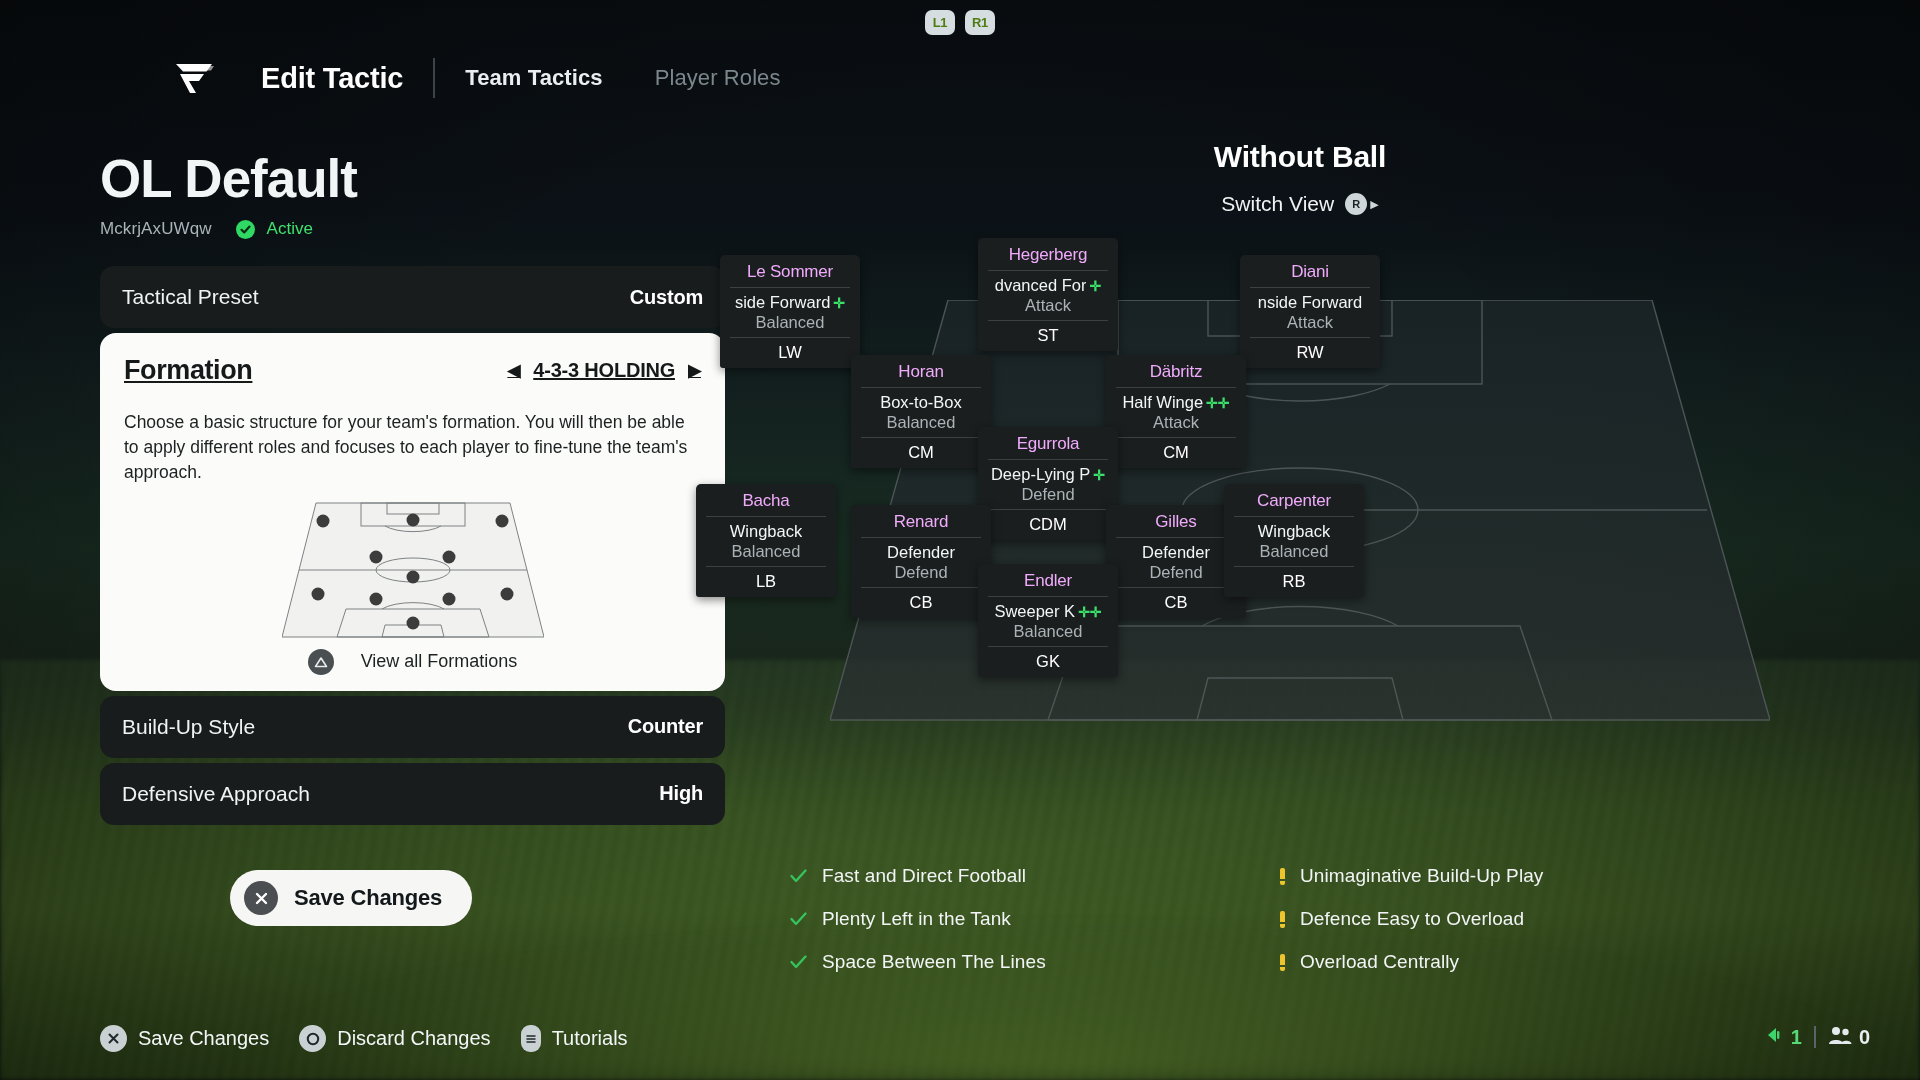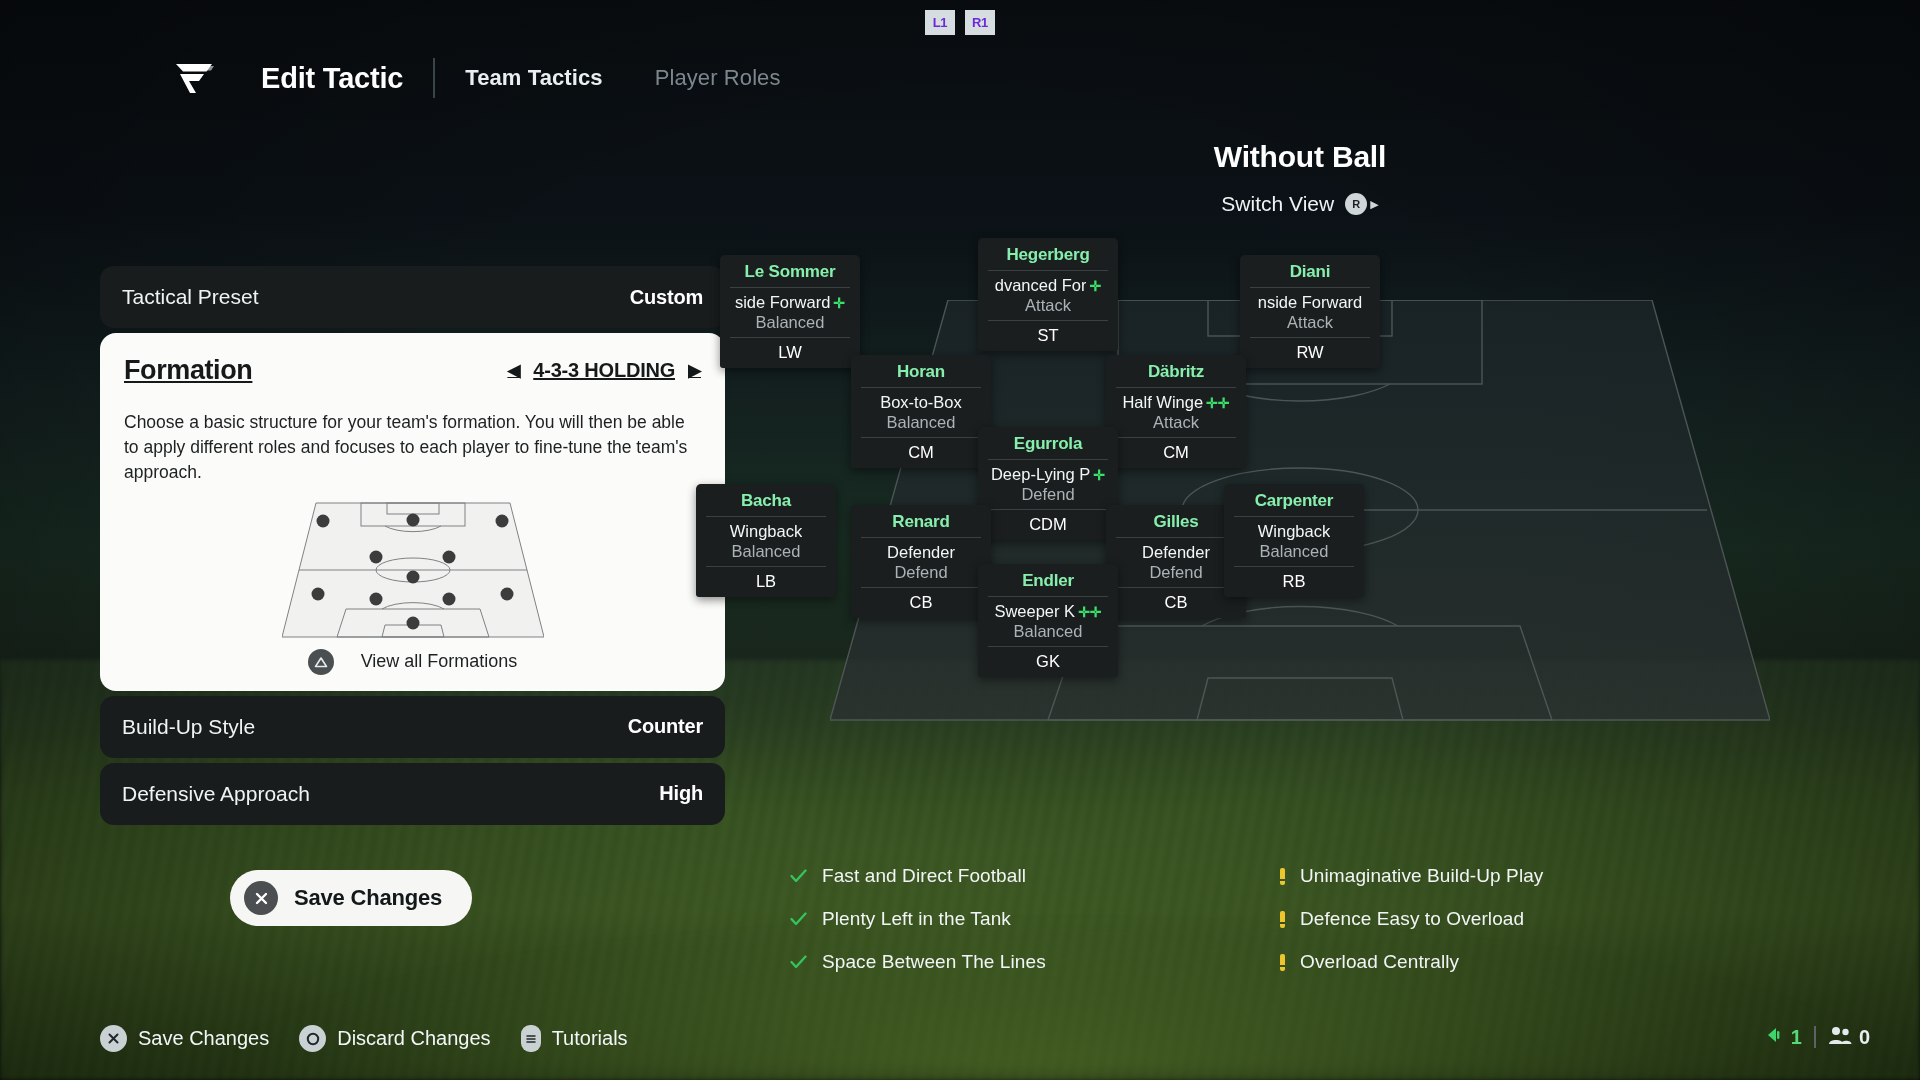--- a/index.html
+++ b/index.html
@@ -35,22 +35,22 @@
   .bg-vign {
     position:absolute; inset:0;
     background: radial-gradient(ellipse 1400px 900px at 50% 45%, rgba(0,0,0,0) 40%, rgba(0,0,0,0.45) 100%);
   }
 
   .layer { position:absolute; inset:0; z-index:2; }
 
   
   .bumpers { position:absolute; left:0; right:0; top:10px; display:flex; justify-content:center; gap:10px; }
   .bumper {
-    width:30px; height:25px; border-radius:0;
-    background:#d6dde0; color:#6d28d9;
+    width:30px; height:25px; border-radius:7px;
+    background:#d6dde0; color:#4d7c0f;
     font-size:13px; font-weight:700;
     display:flex; align-items:center; justify-content:center;
     letter-spacing:-0.3px;
   }
 
   
   .header { position:absolute; left:165px; top:52px; display:flex; align-items:center; gap:0; }
   .logo { width:58px; height:52px; display:flex; align-items:center; justify-content:center; }
   .hdr-title {
     font-size:29px; font-weight:700; color:#fff; margin-left:38px; letter-spacing:-0.2px;
@@ -147,21 +147,21 @@
     text-align:center;
     overflow:hidden;
     box-shadow:0 3px 10px rgba(0,0,0,0.45);
   }
   .pcard::before {
     content:""; position:absolute; left:0; right:0; top:0; height:8px;
     background:#1b1e1f;
     border-radius:10px 10px 0 0;
   }
   .pc-name {
-    position:relative; font-size:17px; font-weight:700; color:#86efac;
+    position:relative; font-size:17px; font-weight:400; color:#f0abfc;
     letter-spacing:-0.2px; padding-bottom:5px; white-space:nowrap;
   }
   .pc-div { height:1px; background:#3b4042; margin:0 6px; }
   .pc-role {
     display:flex; align-items:center; justify-content:center; gap:3px;
     font-size:16.5px; color:#f3f6f7; padding-top:5px; white-space:nowrap;text-align:right;
   }
   .pc-rolename { overflow:hidden; text-overflow:clip; white-space:nowrap; max-width:108px; }
   .pc-focus { font-size:16.5px; color:#aab3b6; padding:1px 0 5px 0; white-space:nowrap; }
   .pc-pos { font-size:16.5px; color:#fff; padding-top:5px; white-space:nowrap; }
@@ -220,20 +220,32 @@
         <path d="M11.5 19 L33 19 L28 26 L18 26 L25 38 L19 38 L9 19 Z" fill="#fff"></path>
         <path d="M38 11 L43 11 L40 15.5 L35 15.5 Z" fill="#fff" opacity="0.55"></path>
       </svg>
     </div>
     <div class="hdr-title">Edit Tactic</div>
     <div class="hdr-sep"></div>
     <div class="hdr-tab">Team Tactics</div>
     <div class="hdr-tab inactive">Player Roles</div>
   </div>
 
+  <div class="tacname">
+    <h1>OL Default</h1>
+    <div class="tacmeta">
+      <div class="tacid">MckrjAxUWqw</div>
+      <div class="chk-badge">
+        <svg width="13" height="13" viewBox="0 0 13 13">
+            <path d="M2.5 6.8 L5.2 9.4 L10.5 3.6" stroke="#0d2a14" stroke-width="2.2" fill="none" stroke-linecap="round" stroke-linejoin="round"></path>
+          </svg>
+      </div>
+      <div class="active-lbl">Active</div>
+    </div>
+  </div>
 
   <div class="panel">
 
     <div class="row-card">
       <div class="row-label">Tactical Preset</div>
       <div class="row-value">Custom</div>
     </div>
 
     <div class="formation-card">
       <div class="fc-head">

